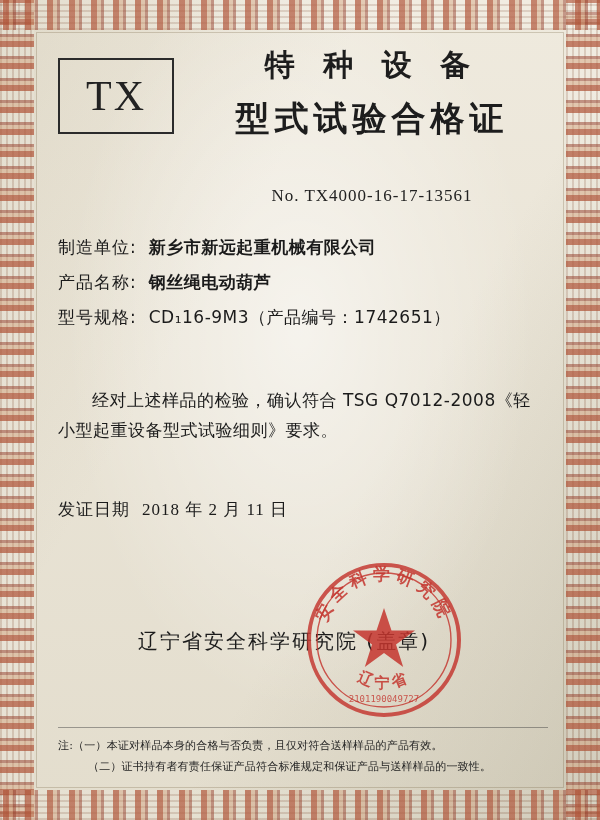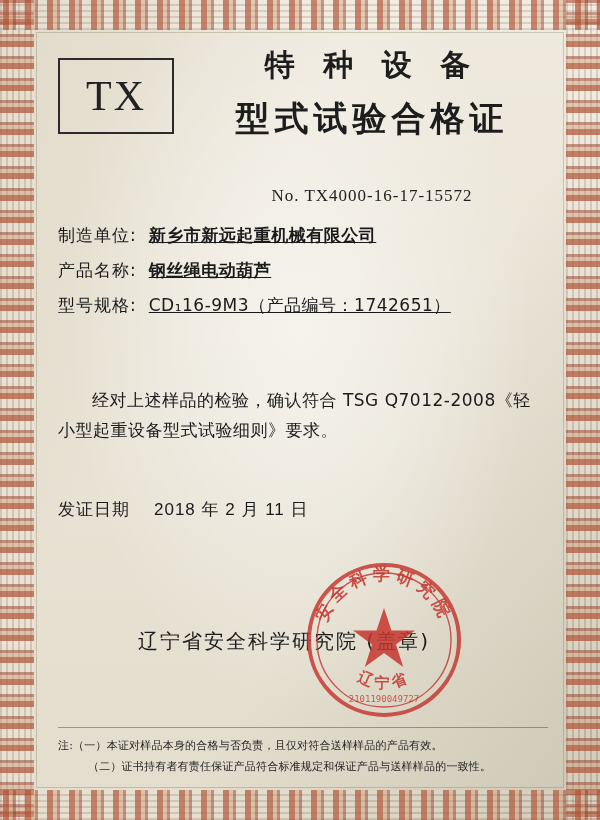--- a/index.html
+++ b/index.html
@@ -140,21 +140,21 @@
     text-align: center;
     font-family: "Liberation Serif", serif;
     font-size: 17px;
     letter-spacing: 1px;
     color: #222;
   }
 
   
   #fields {
     position: absolute;
-    left: 16px; top: 188px;
+    left: 16px; top: 200px;
     width: 490px;
   }
   .field-row {
     display: flex;
     align-items: baseline;
     margin-bottom: 12px;
     font-size: 17px;
     color: #1b1b1b;
   }
   .field-label {
@@ -162,21 +162,20 @@
     font-size: 17px;
     letter-spacing: 1px;
     white-space: nowrap;
   }
   .field-value {
     font-family: "DejaVu Sans", sans-serif;
     font-size: 17px;
     font-weight: bold;
     margin-left: 12px;
     letter-spacing: 0.5px;
-    text-decoration: underline;
   }
   .field-value.normal { font-weight: normal; }
 
   
   #body-para {
     position: absolute;
     left: 16px; top: 350px;
     width: 486px;
     font-family: "DejaVu Sans", sans-serif;
     font-size: 17px;
@@ -193,22 +192,22 @@
     display: flex;
     align-items: baseline;
     font-size: 17px;
   }
   #issue-label {
     font-family: "DejaVu Sans", sans-serif;
     letter-spacing: 1px;
     color: #1b1b1b;
   }
   #issue-value {
-    font-family: Liberation Sans, sans-serif;
-    margin-left: 24px;
+    font-family: Liberation Serif, serif;
+    margin-left: 12px;
     color: #1b1b1b;
     letter-spacing: 1px;
   }
 
   
   #issuer {
     position: absolute;
     left: 96px; top: 592px;
     font-family: "DejaVu Sans", sans-serif;
     font-size: 20px;
@@ -260,21 +259,21 @@
 
     <div id="tx-box">
       <span id="tx-label">TX</span>
     </div>
 
     <div id="title-block">
       <div id="title-line1">特 种 设 备</div>
       <div id="title-line2">型式试验合格证</div>
     </div>
 
-    <div id="cert-no">No. TX4000-16-17-15572</div>
+    <div id="cert-no">No. TX4000-16-17-13561</div>
 
     <div id="fields">
 
       <div class="field-row">
         <span class="field-label">制造单位:</span>
         <span class="field-value">新乡市新远起重机械有限公司</span>
       </div>
 
       <div class="field-row">
         <span class="field-label">产品名称:</span>

